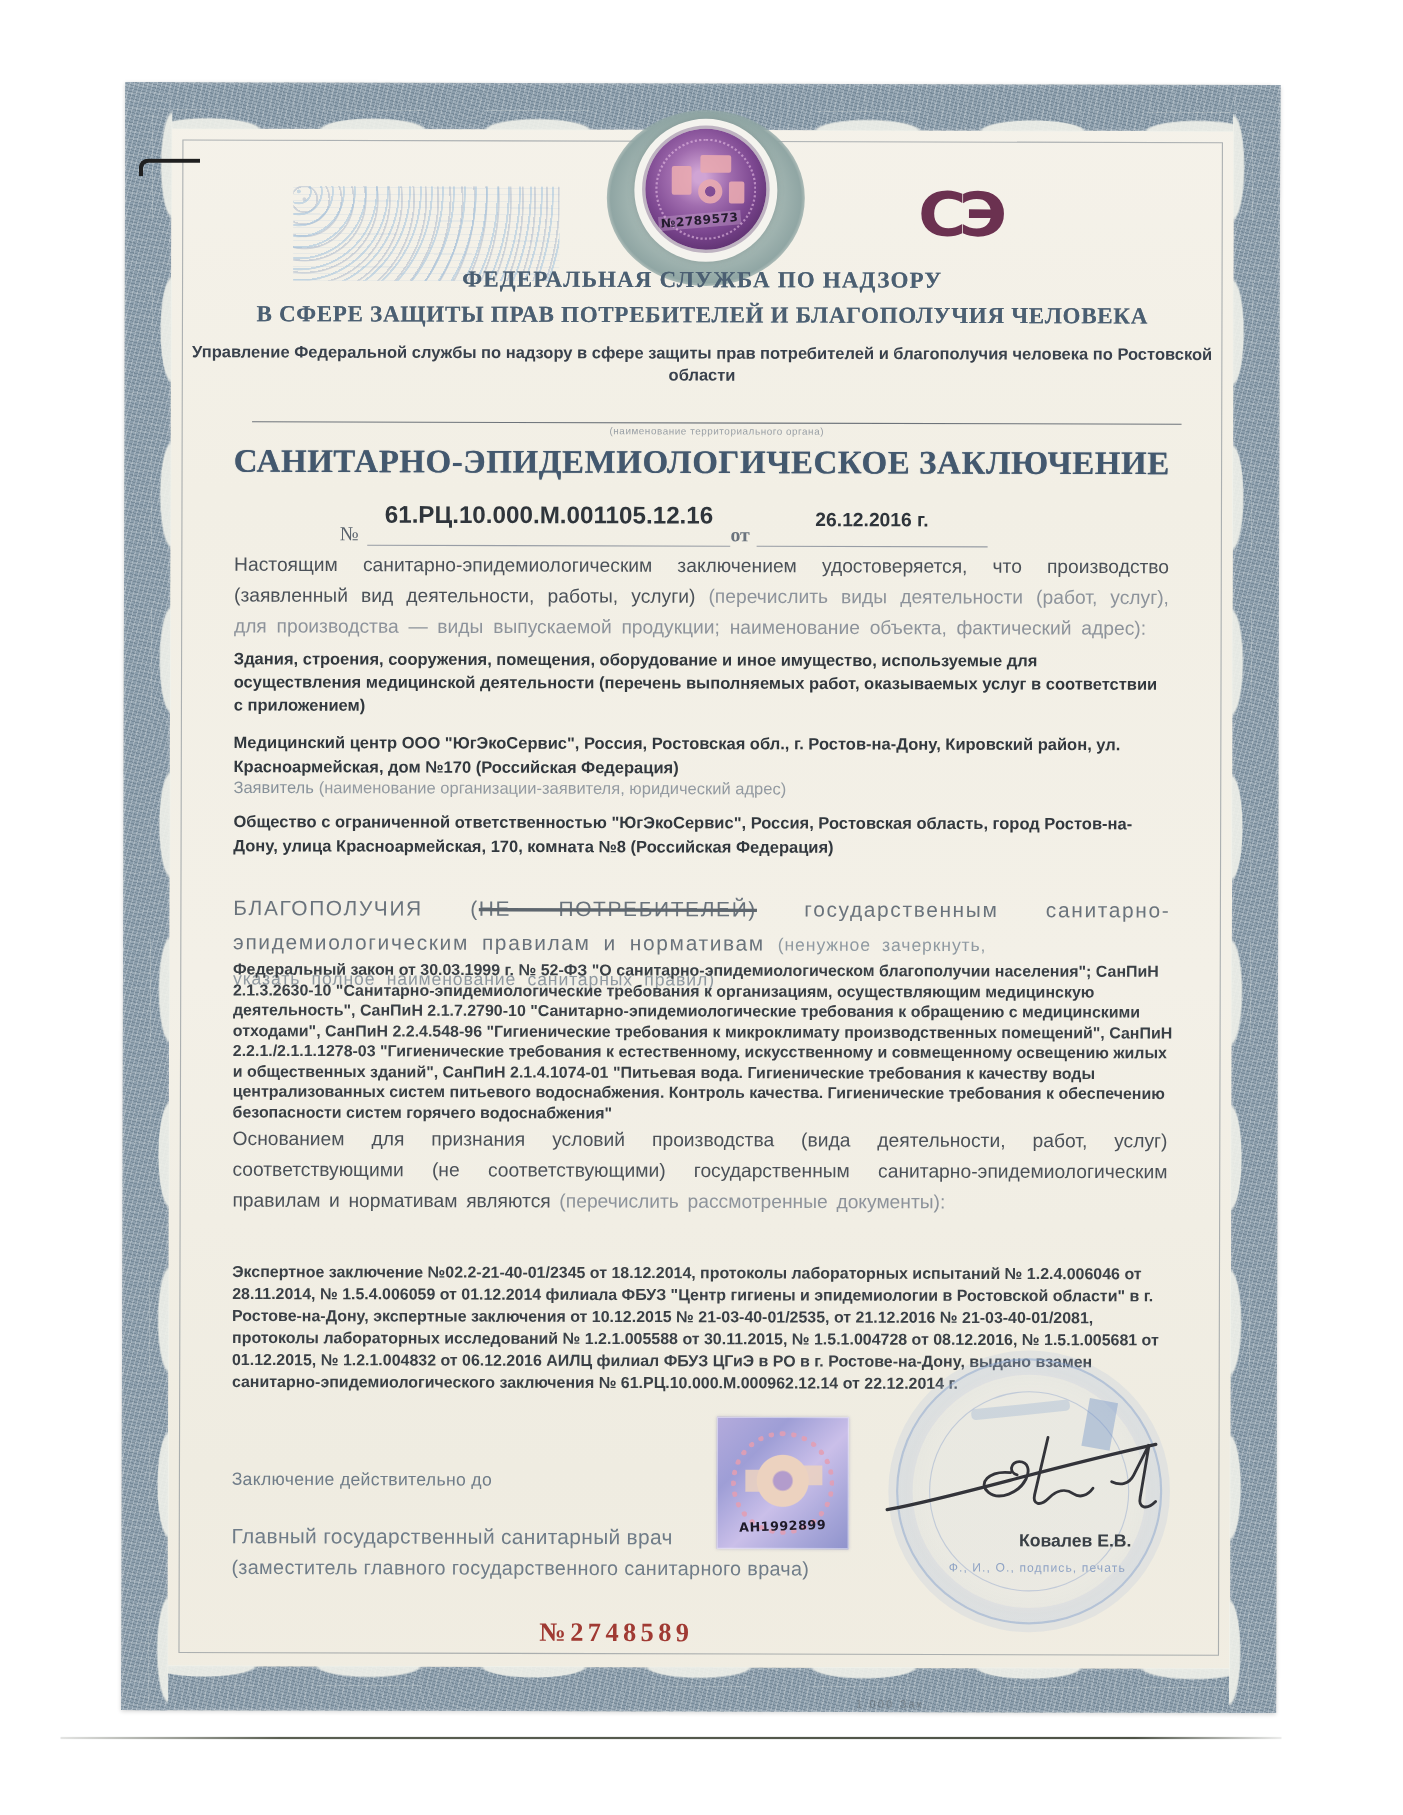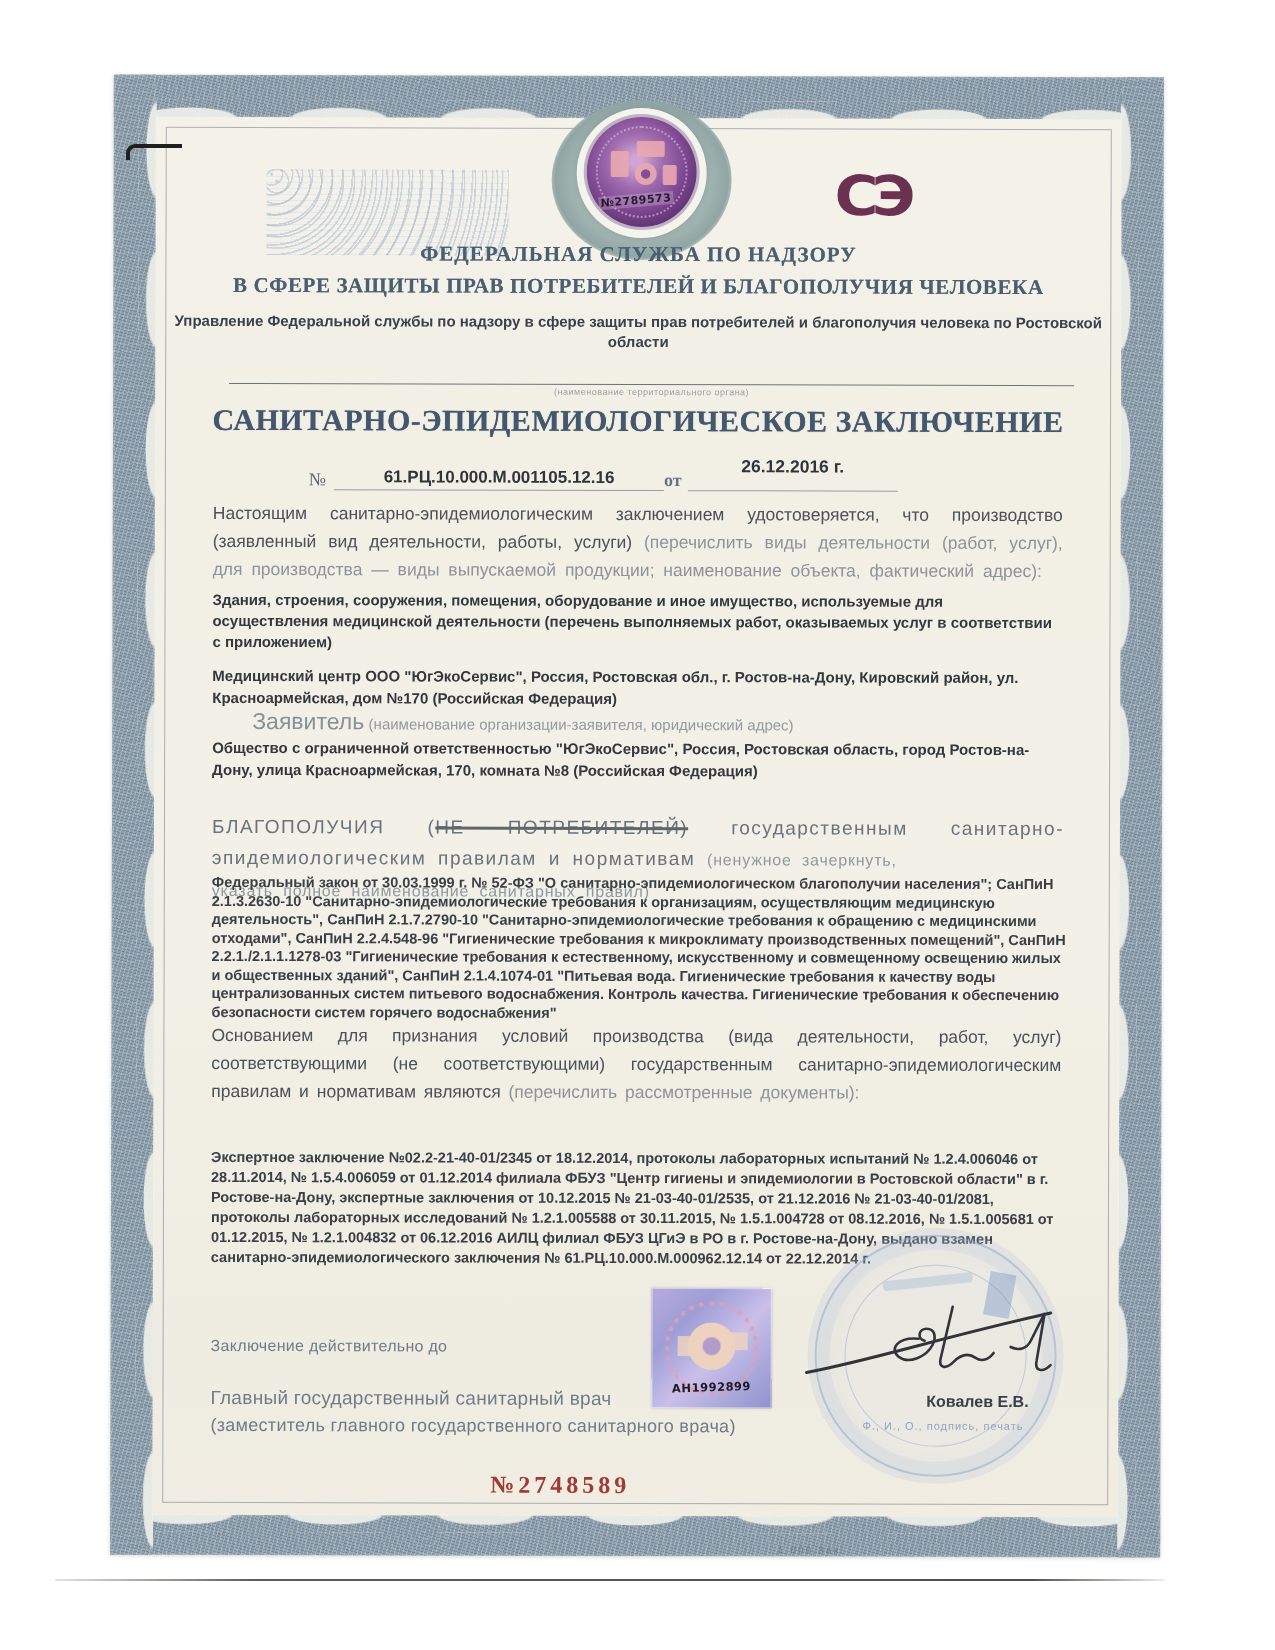--- a/index.html
+++ b/index.html
@@ -78,33 +78,33 @@
   .org-line{position:absolute;left:116px;top:308px;width:845px;border-top:1px solid #6d737a;}
   .org-cap{position:absolute;left:116px;top:311px;width:845px;text-align:center;font-size:9px;color:#9aa0a6;
     letter-spacing:.5px;}
   .doc-title{position:absolute;left:40px;top:328px;width:970px;text-align:center;
     font-family:"Liberation Serif","DejaVu Serif",serif;font-weight:700;font-size:30px;color:#43586e;
     letter-spacing:.5px;text-shadow:0 0 .7px rgba(67,88,110,.8);}
   .num-row{position:absolute;left:196px;top:380px;width:700px;display:flex;align-items:flex-end;
     font-family:"Liberation Serif","DejaVu Serif",serif;color:#4b5560;}
   .num-label{font-size:18px;color:#5a636d;}
   .num-field{width:330px;margin-left:8px;text-align:center;border-bottom:1.5px solid #989da5;
-    font-family:"Liberation Sans",sans-serif;font-weight:700;font-size:17px;color:#2f353b;padding-bottom:2px;}
+    font-family:"Liberation Sans",sans-serif;font-weight:700;font-size:22px;color:#2f353b;padding-bottom:14px;}
   .from-label{font-size:18px;color:#6a737d;font-weight:bold;}
   .date-field{width:210px;margin-left:6px;text-align:center;border-bottom:1.5px solid #989da5;
     font-family:"Liberation Sans",sans-serif;font-weight:700;font-size:17.5px;color:#2f353b;padding-bottom:13px;}
 
   
   .para{position:absolute;left:100px;text-align:justify;}
   .p-certify{top:424px;width:850px;font-size:17.5px;line-height:28px;word-spacing:4px;color:#4b5158;}
   .t-light{color:#8d939b;}
   .p-object{top:514px;width:845px;font-size:15px;line-height:21px;font-weight:700;color:#32383e;text-align:left;}
   .p-addr{top:590px;width:845px;font-size:15px;line-height:22px;font-weight:700;color:#32383e;text-align:left;}
   .p-applicant-label{top:633px;width:845px;text-align:left;color:#87919a;}
-  .app-word{font-size:23px;margin-left:40px;}
+  .app-word{font-size:15px;}
   .app-note{font-size:15px;color:#939aa1;}
   .p-applicant{top:662px;width:845px;font-size:15px;line-height:22px;font-weight:700;color:#32383e;text-align:left;}
   .p-conforms{top:736px;width:852px;font-size:19px;line-height:31px;letter-spacing:1.5px;color:#6a737c;word-spacing:5px;}
   .struck{text-decoration:line-through;text-decoration-thickness:2.5px;text-decoration-color:#5e666e;}
   .conf-note{font-size:16px;letter-spacing:.8px;color:#8f99a1;}
   .p-regul{top:798px;width:858px;font-size:14.5px;line-height:18.5px;font-weight:700;color:#3a4046;text-align:left;}
   .p-basis{top:946px;width:850px;font-size:17.5px;line-height:28px;word-spacing:3px;color:#4b5158;}
   .p-docs{top:1072px;width:862px;font-size:14.5px;line-height:20px;font-weight:700;color:#3a4046;text-align:left;}
 
   

